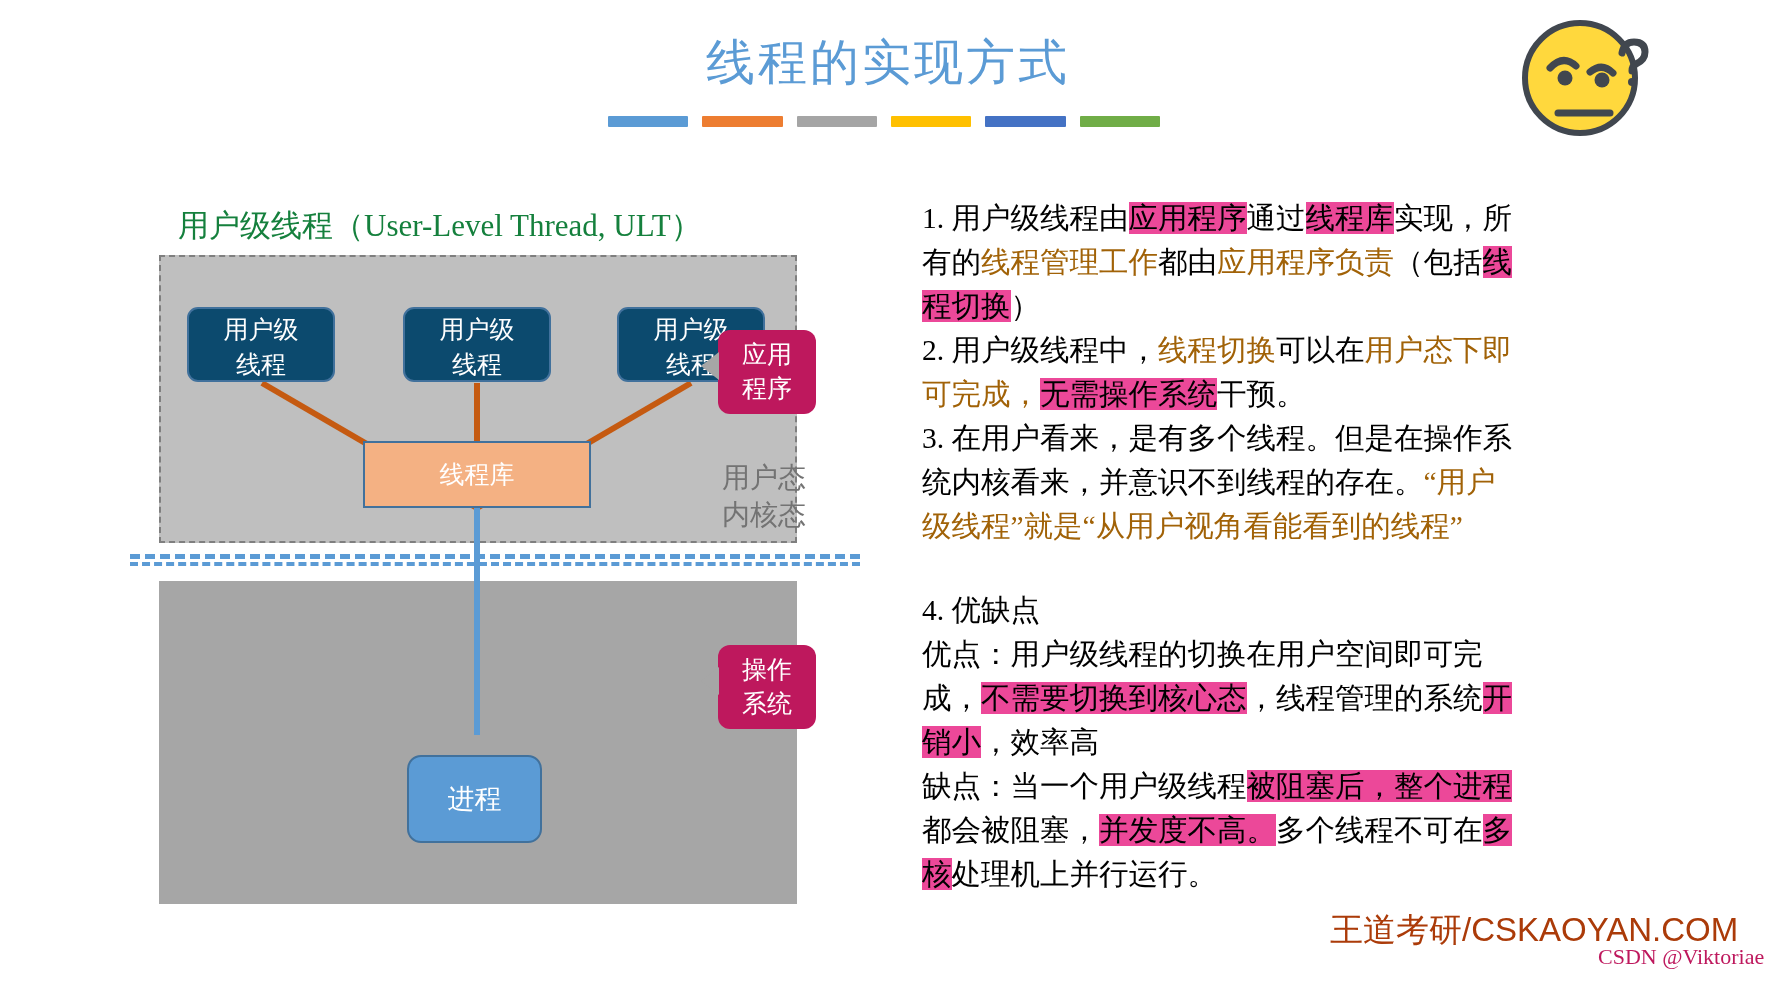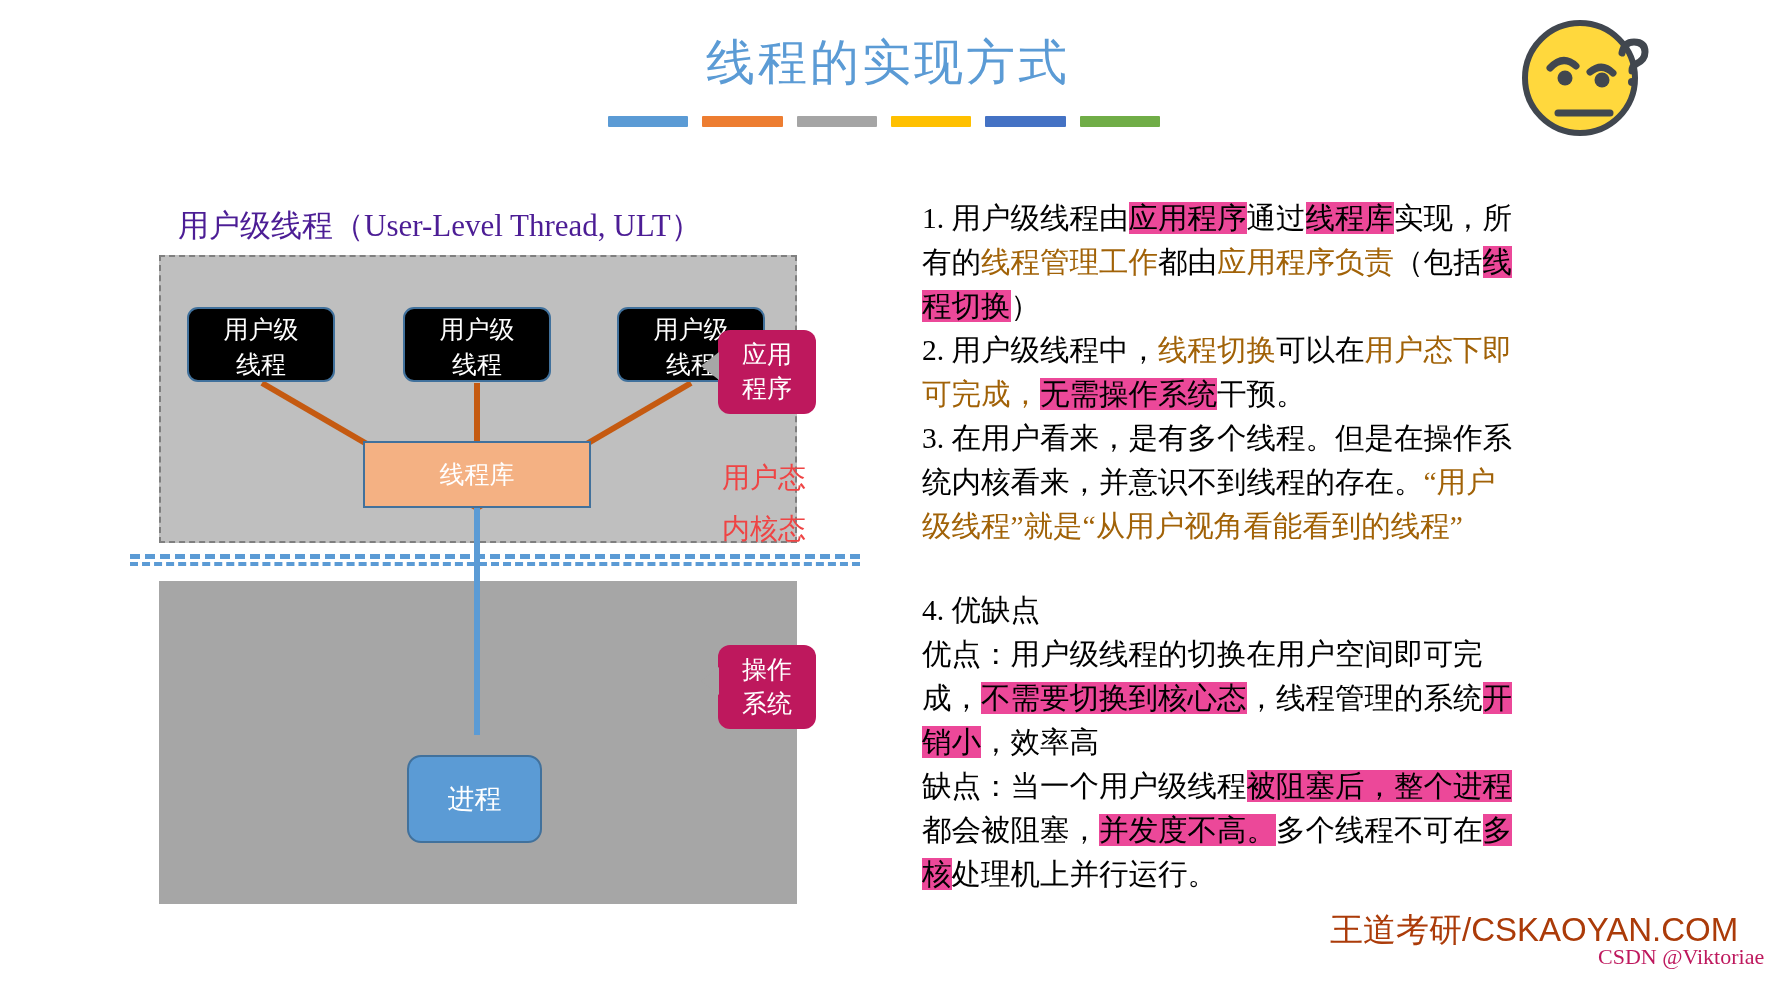--- a/index.html
+++ b/index.html
@@ -33,41 +33,41 @@
   .title-bars .bar:nth-child(6) { width: 82px; }
 
   
   .emoji-wrap { position: absolute; left: 1518px; top: 10px; width: 140px; height: 135px; }
 
   
   .diagram { position: absolute; left: 0; top: 0; width: 900px; height: 992px; }
 
   .diagram-heading {
     position: absolute; left: 178px; top: 205px;
-    font-size: 31px; color: #4c1d95;
+    font-size: 31px; color: #15803d;
     white-space: nowrap;
     font-family: "Liberation Serif", "DejaVu Serif", serif;
   }
 
   .user-area {
     position: absolute; left: 159px; top: 255px;
     width: 638px; height: 288px;
     background: #bfbfbf;
     border: 2px dashed #7f7f7f;
   }
   .kernel-area {
     position: absolute; left: 159px; top: 581px;
     width: 638px; height: 323px;
     background: #a6a6a6;
   }
 
   .thread-box {
     position: absolute;
     width: 148px; height: 75px;
-    background: #000000;
+    background: #0c4a6e;
     border: 2px solid #41719c;
     border-radius: 11px;
     color: #ffffff;
     font-size: 25px;
     line-height: 35px;
     text-align: center;
     padding-top: 3px;
     font-family: "Liberation Serif", "DejaVu Serif", serif;
   }
   .thread-box.t1 { left: 187px; top: 307px; }
@@ -105,26 +105,26 @@
     border-top-style: dashed;
   }
   .divider2 {
     position: absolute; left: 130px; top: 562px;
     width: 730px; height: 0;
     border-top: 4px dashed #5b9bd5;
   }
 
   .side-label {
     position: absolute;
-    font-size: 28px; color: #ef4444;
+    font-size: 28px; color: #737373;
     font-family: "Liberation Serif", "DejaVu Serif", serif;
     white-space: nowrap;
   }
   .side-label.user-mode { left: 722px; top: 459px; }
-  .side-label.kernel-mode { left: 722px; top: 510px; }
+  .side-label.kernel-mode { left: 722px; top: 496px; }
 
   .callout {
     position: absolute;
     background: #be185d;
     border-radius: 12px;
     color: #ffffff;
     font-size: 25px;
     line-height: 34px;
     text-align: center;
     padding: 8px 14px;

